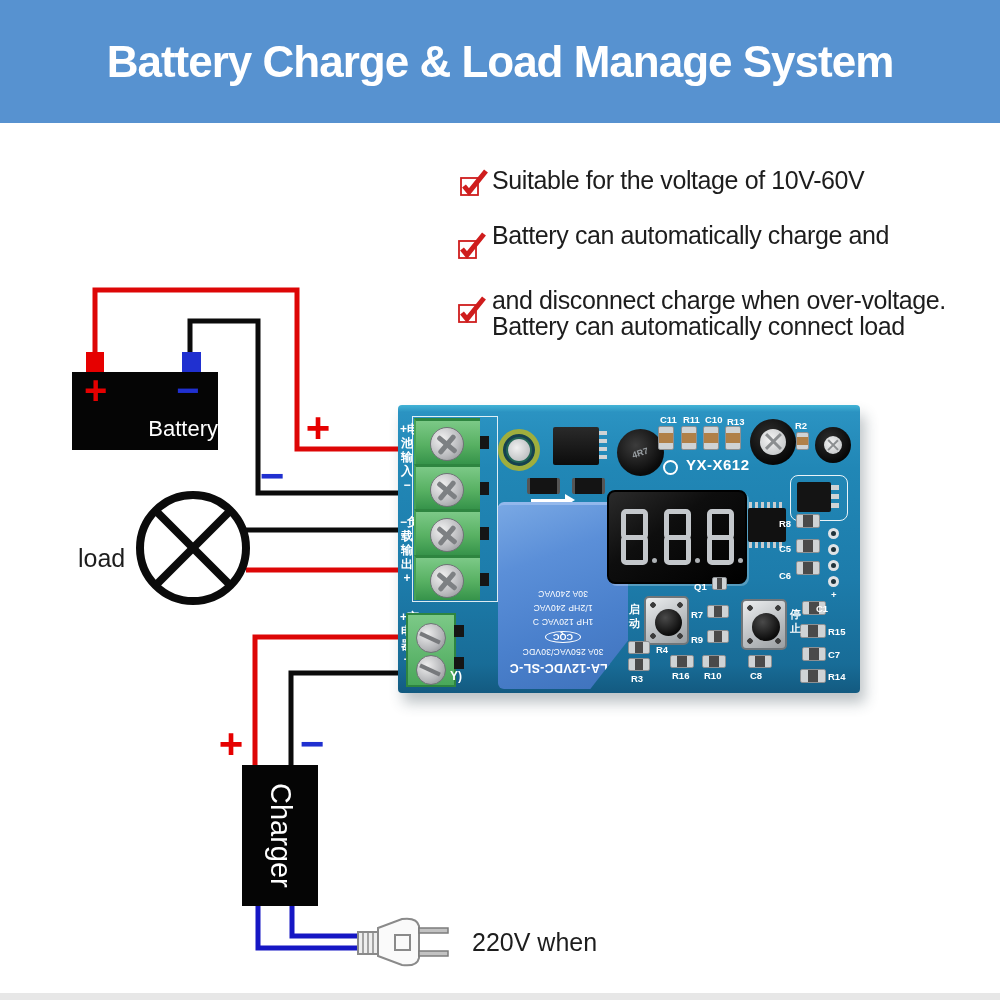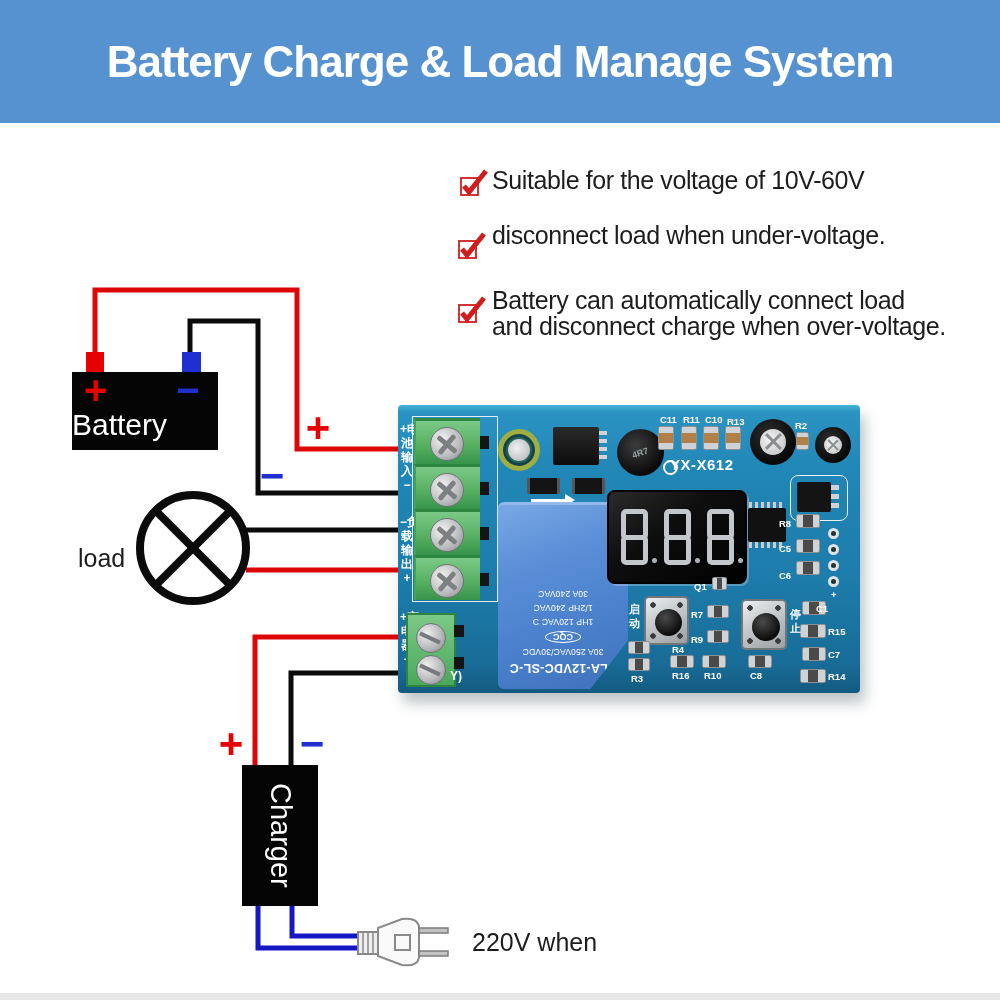--- a/index.html
+++ b/index.html
@@ -17,21 +17,21 @@
   .chk{overflow:visible;}
 
   
   .wires{left:0;top:0;width:1000px;height:1000px;}
   .wires polyline{fill:none;stroke-width:5;}
 
   
   .term{width:18px;height:20px;}
   .battery{left:72px;top:372px;width:146px;height:78px;background:#050505;color:#fff;}
   .battery .sign{position:absolute;top:-4px;font-size:40px;font-weight:bold;}
-  .battery .blabel{position:absolute;left:0;right:0;bottom:8px;text-align:left;font-size:30px;color:#fff;}
+  .battery .blabel{position:absolute;left:0;right:0;bottom:8px;text-align:right;font-size:22px;color:#fff;}
   .jsign{font-size:42px;font-weight:bold;width:36px;text-align:center;line-height:40px;}
   .red{color:#e60000;} .blue{color:#2030d0;}
   .loadlabel{left:78px;top:544px;font-size:25px;color:#1d1d1d;}
   .charger{left:242px;top:765px;width:76px;height:141px;background:#050505;}
   .charger span{position:absolute;left:0;top:0;width:100%;height:100%;display:flex;align-items:center;justify-content:center;
                 writing-mode:vertical-rl;color:#fff;font-size:29px;}
   .pluglabel{left:472px;top:928px;font-size:25px;color:#1d1d1d;}
 
   
   .pcb{left:398px;top:405px;width:462px;height:288px;border-radius:4px;
@@ -128,30 +128,30 @@
 <div class="abs feature" style="top:167px">
   <div>Suitable for the voltage of 10V-60V</div>
   <div></div>
 </div>
 
 <svg class="abs chk" style="left:456px;top:231px" width="32" height="30" viewBox="0 0 32 30">
     <rect x="3" y="10" width="17" height="17" fill="none" stroke="#cf1d1d" stroke-width="1.8"></rect>
     <polyline points="6,18 11,24 28,3" fill="none" stroke="#cf1d1d" stroke-width="5"></polyline>
   </svg>
 <div class="abs feature" style="top:222px">
-  <div>disconnect load when under-voltage.</div>
+  <div>Battery can automatically charge and</div>
 </div>
 
 <svg class="abs chk" style="left:456px;top:295px" width="32" height="30" viewBox="0 0 32 30">
     <rect x="3" y="10" width="17" height="17" fill="none" stroke="#cf1d1d" stroke-width="1.8"></rect>
     <polyline points="6,18 11,24 28,3" fill="none" stroke="#cf1d1d" stroke-width="5"></polyline>
   </svg>
 <div class="abs feature" style="top:287px">
+  <div>and disconnect charge when over-voltage.</div>
   <div>Battery can automatically connect load</div>
-  <div>and disconnect charge when over-voltage.</div>
 </div>
 
 <svg class="abs wires" viewBox="0 0 1000 1000">
   <polyline points="95,353 95,290 297,290 297,449 405,449" stroke="#dd0606"></polyline>
   <polyline points="190,353 190,321 258,321 258,493 405,493" stroke="#0b0b0b"></polyline>
   <polyline points="246,530 405,530" stroke="#0b0b0b"></polyline>
   <polyline points="246,570 405,570" stroke="#dd0606"></polyline>
   <polyline points="405,637 255,637 255,766" stroke="#dd0606"></polyline>
   <polyline points="405,673 291,673 291,766" stroke="#0b0b0b"></polyline>
   <polyline points="292,906 292,936 360,936" stroke="#1617c4"></polyline>
@@ -248,21 +248,21 @@
   <div class="capx" style="left:352px;top:14px;width:46px;height:46px">
       <i style="left:10px;top:10px;width:26px;height:26px"></i>
     </div>
   <span class="ref" style="left:397px;top:16px">R2</span>
   <i class="smdv" style="left:398px;top:27px;width:13px;height:18px"></i>
   <div class="capx" style="left:417px;top:22px;width:36px;height:36px">
       <i style="left:9px;top:9px;width:18px;height:18px"></i>
     </div>
 
   <div class="logo" style="left:265px;top:55px"></div>
-  <span class="model" style="left:272px;top:51px">YX-X612</span>
+  <span class="model" style="left:288px;top:51px">YX-X612</span>
 
   <div class="relay">
     <div class="relay-rot">
       <span class="rl-big">SLA-12VDC-SL-C</span>
       <span class="rl">30A 250VAC/30VDC</span>
       <span class="cqc">CQC</span>
       <span class="rl">1HP 120VAC Ɔ</span>
       <span class="rl">1/2HP 240VAC</span>
       <span class="rl">30A 240VAC</span>
     </div>
@@ -322,21 +322,21 @@
   <div class="btnlabel" style="left:230px;top:197px">启动</div>
   <div class="btn" style="left:246px;top:191px;width:45px;height:49px">
     <div class="btncap" style="left:9px;top:11px;width:27px;height:27px"></div>
   </div>
   <div class="btn" style="left:343px;top:194px;width:46px;height:51px">
     <div class="btncap" style="left:9px;top:12px;width:28px;height:28px"></div>
   </div>
   <div class="btnlabel" style="left:391px;top:202px">停止</div>
 
   <i class="smd" style="left:230px;top:236px;width:22px;height:13px"></i>
-  <span class="ref" style="left:274px;top:240px">R4</span>
+  <span class="ref" style="left:258px;top:240px">R4</span>
   <i class="smd" style="left:230px;top:253px;width:22px;height:13px"></i>
   <span class="ref" style="left:233px;top:269px">R3</span>
   <i class="smd" style="left:272px;top:250px;width:24px;height:13px"></i>
   <span class="ref" style="left:274px;top:266px">R16</span>
   <i class="smd" style="left:304px;top:250px;width:24px;height:13px"></i>
   <span class="ref" style="left:306px;top:266px">R10</span>
   <i class="smd" style="left:350px;top:250px;width:24px;height:13px"></i>
   <span class="ref" style="left:352px;top:266px">C8</span>
 
   <span class="ymark" style="left:52px;top:264px">Y)</span>

